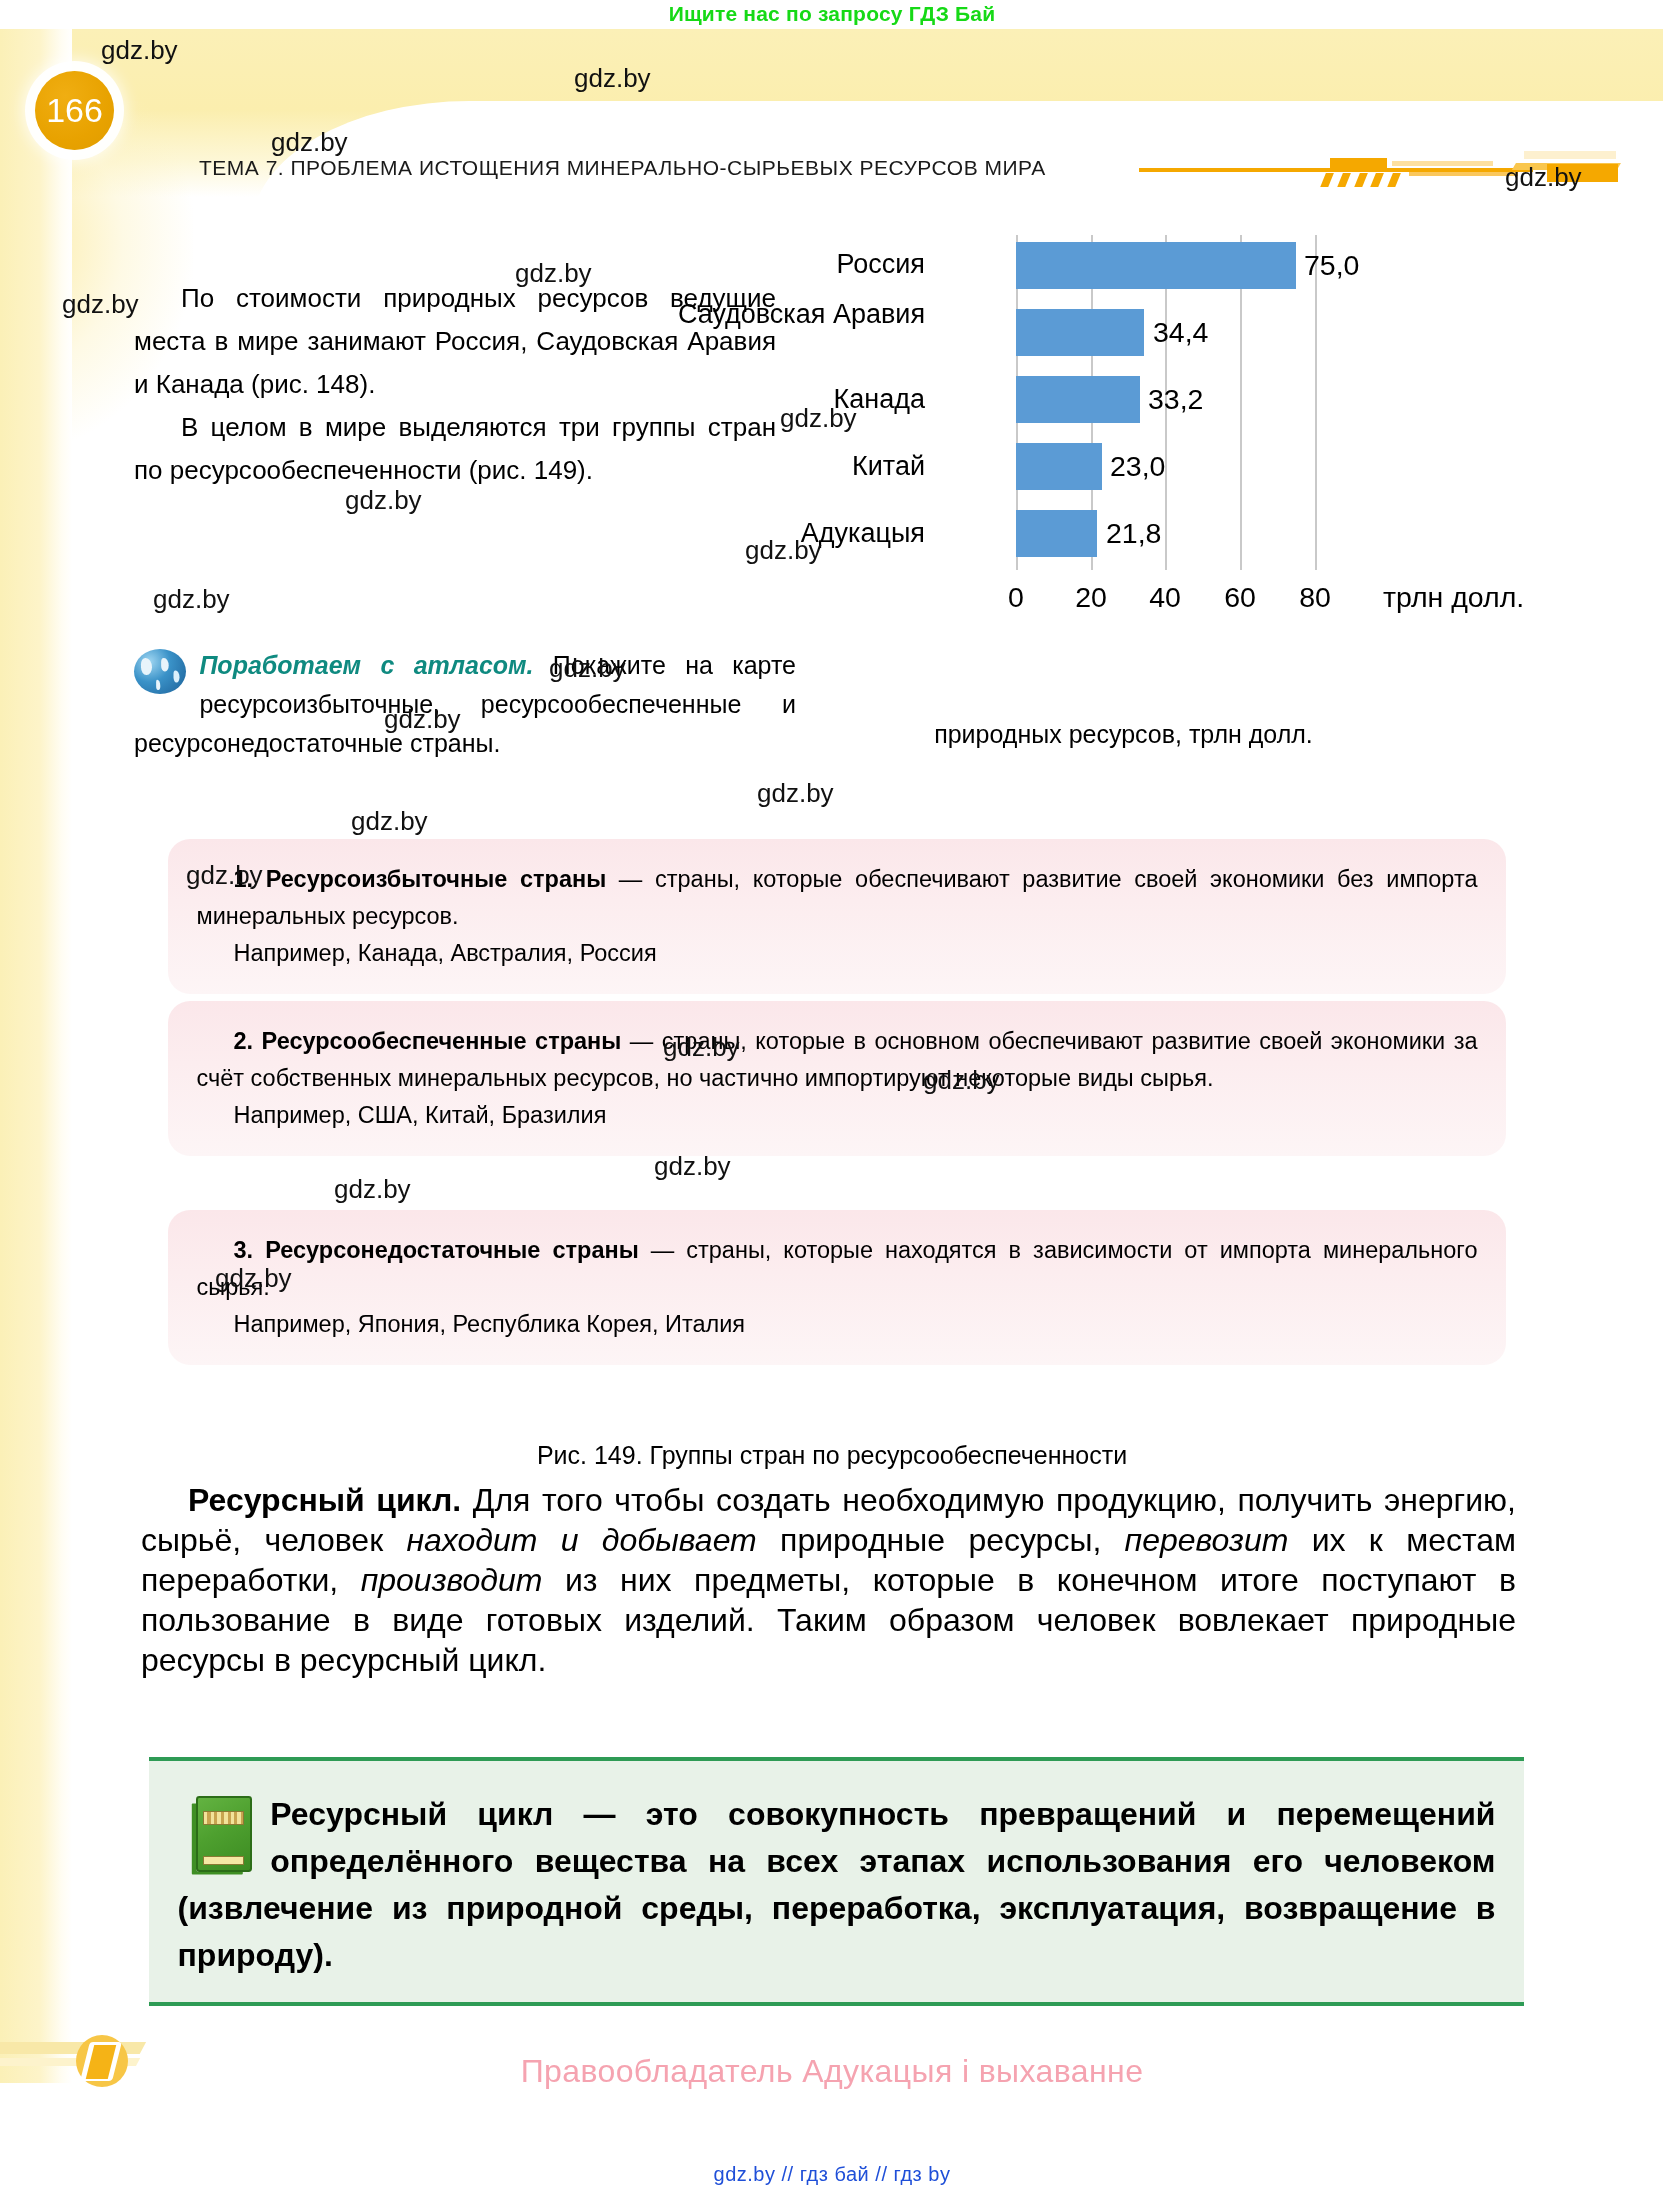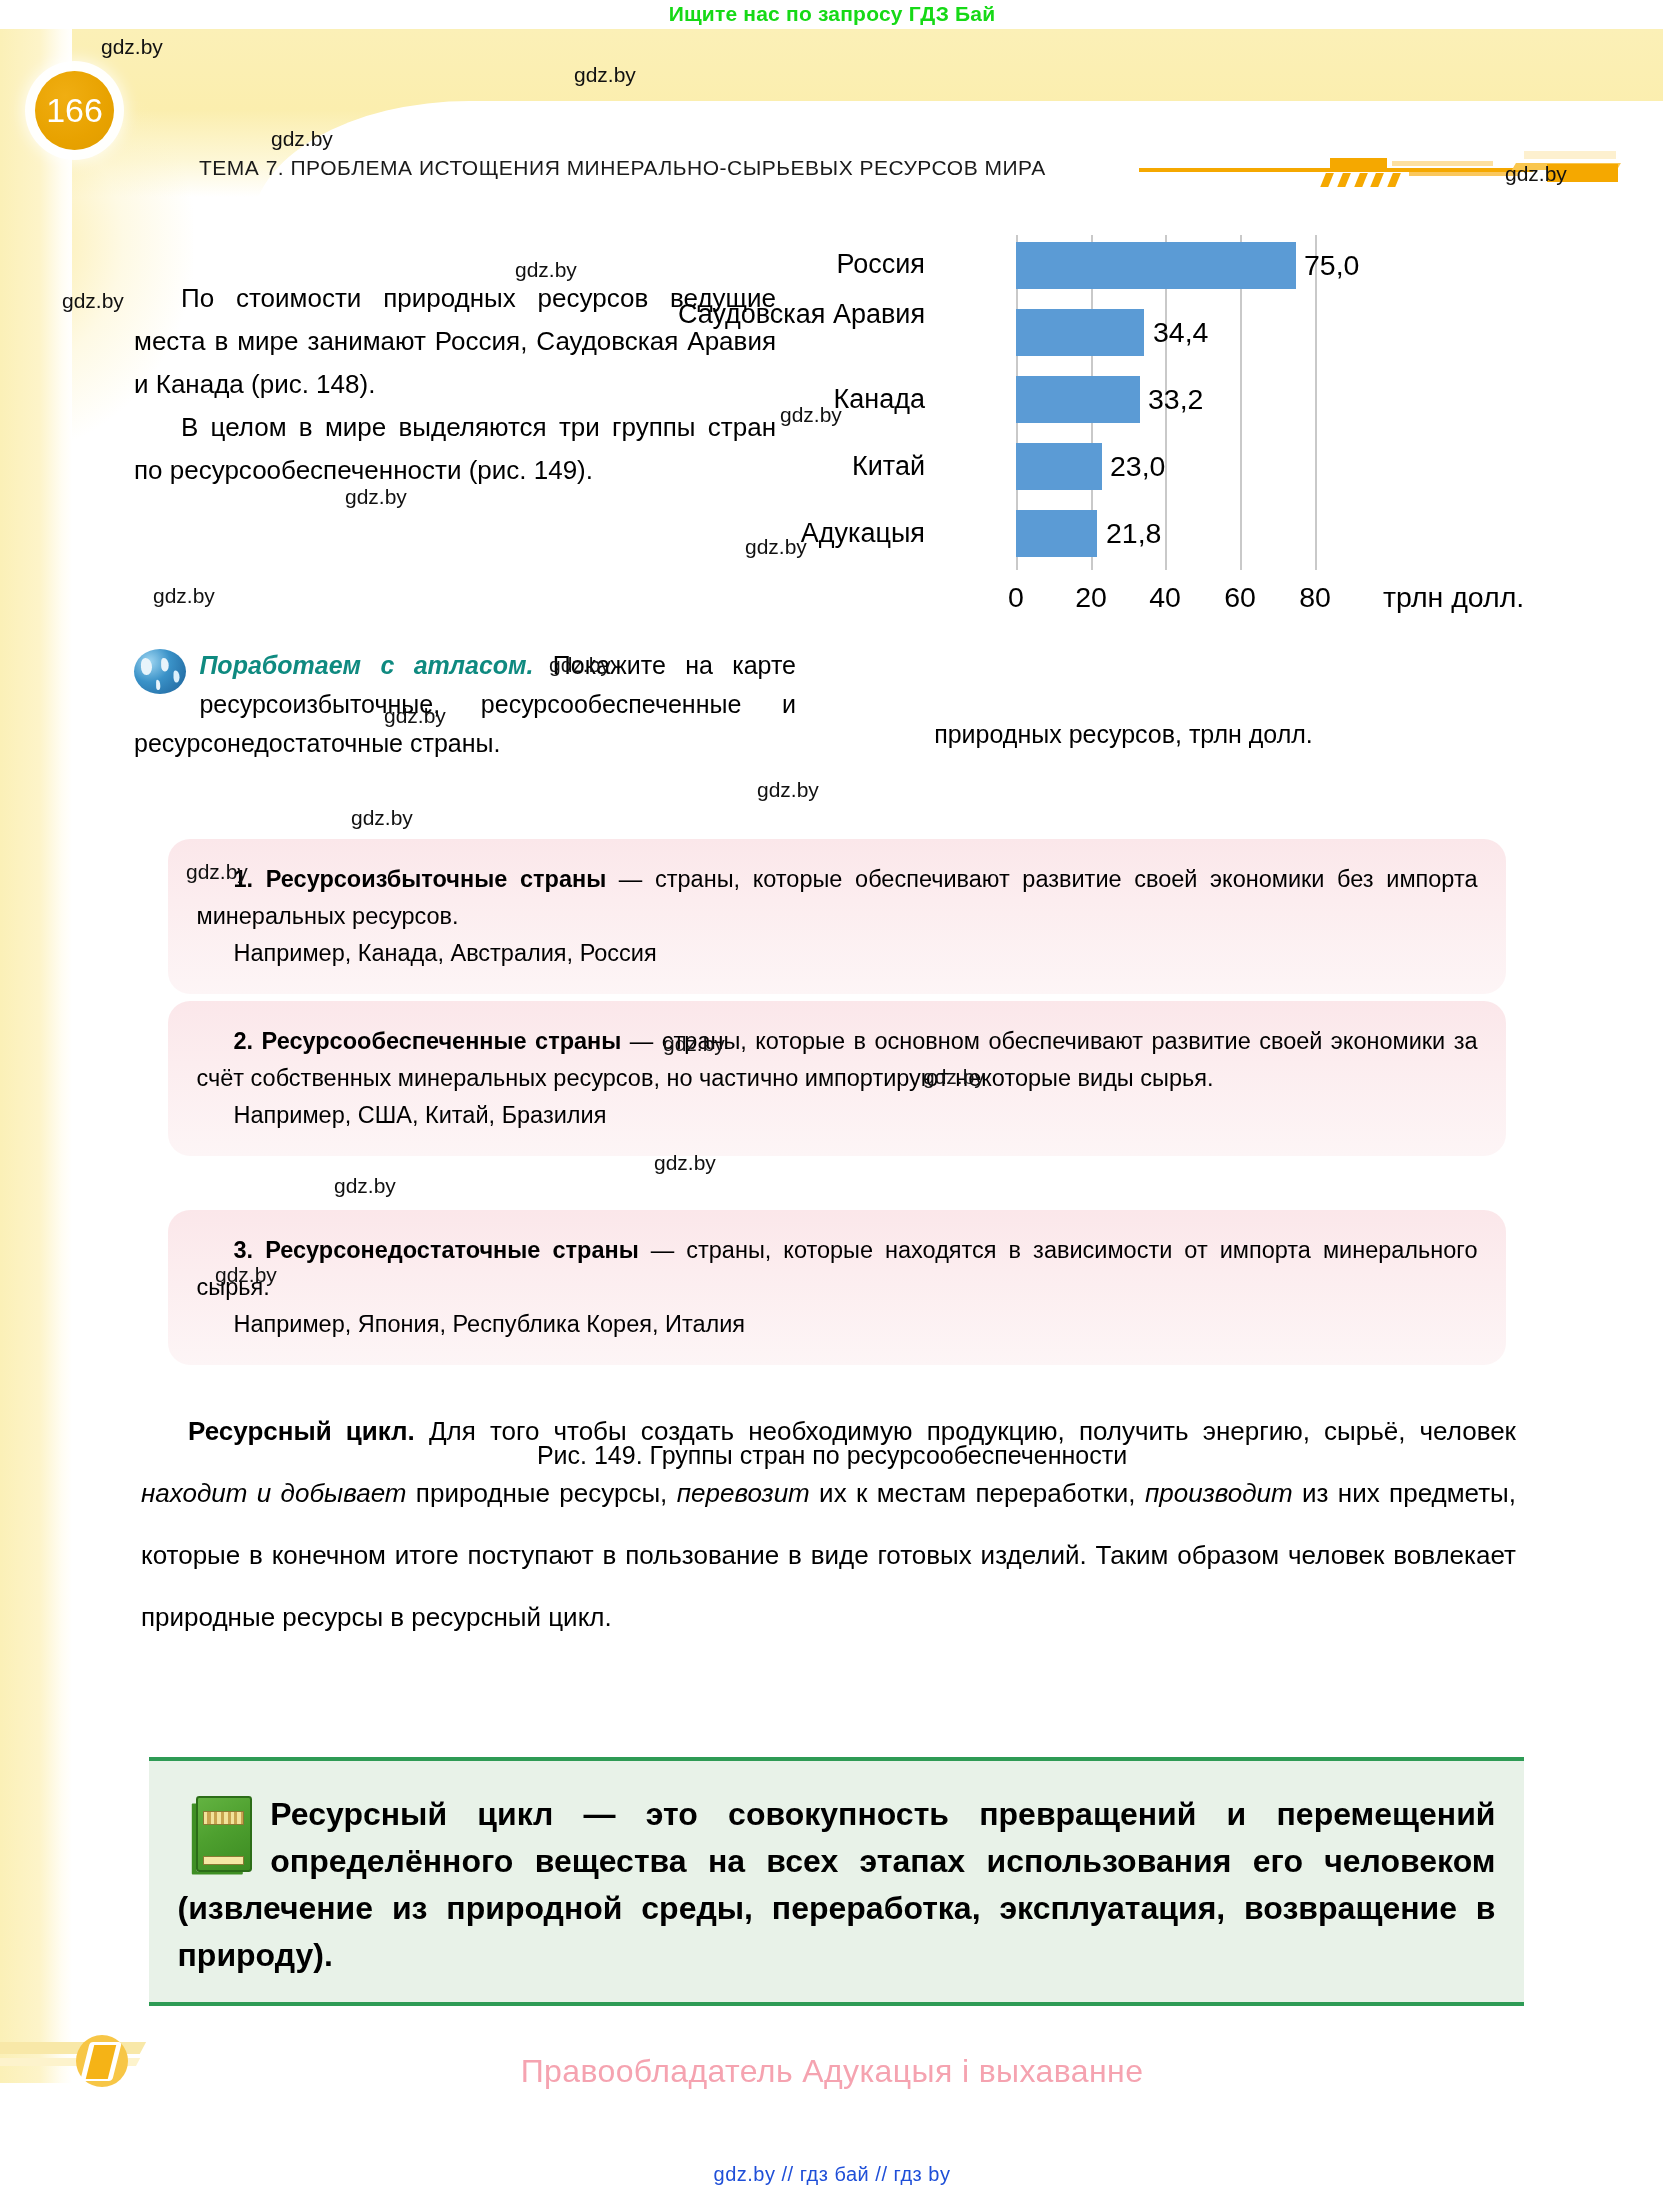--- a/index.html
+++ b/index.html
@@ -101,21 +101,21 @@
   .cb-a { position:absolute; left:0; top:39px; width:168px; height:11.7px; background:#f8e8a8; transform: skewX(-28deg);}
   .cb-b { position:absolute; left:8.4px; top:55px; width:155px; height:8.4px; background:#fdf3cc; transform: skewX(-28deg);}
   .cb-c { position:absolute; left:101px; top:32px; width:52px; height:52px; border-radius:50%; background:#f7c646;}
   .cb-d { position:absolute; left:110px; top:39px; width:32px; height:39px; background:#ffffff; border-radius:3.4px; transform: skewX(-14deg);}
   .cb-e { position:absolute; left:115px; top:42px; width:22px; height:34px; background:#f5b316; transform: skewX(-14deg);}
 
   
   .wm {
     position: absolute;
     color: #111;
-    font-size: 21px;
+    font-size: 26px;
     white-space: nowrap;
     font-family: "Liberation Sans", sans-serif;
   }
 
   
   .col-left {
     position: absolute;
     top: 277px; left: 134px;
     width: 654px;
     font-size: 26px;
@@ -251,24 +251,24 @@
     top: 1417px; left: 0; width: 1664px;
     text-align: center;
     font-size: 25px;
     color: #000;
     margin-top: 24px;
   }
 
   
   .cycle-par {
     position: absolute;
-    top: 1400px; left: 141px;
+    top: 1480px; left: 141px;
     width: 1375px;
-    font-size: 26px;
-    line-height: 62px;
+    font-size: 32px;
+    line-height: 40px;
     color: #000;
     text-align: justify;
     text-indent: 47px;
   }
   .cycle-par i { font-style: italic; }
 
   
   .green-box {
     position: absolute;
     top: 1757px; left: 149px;

